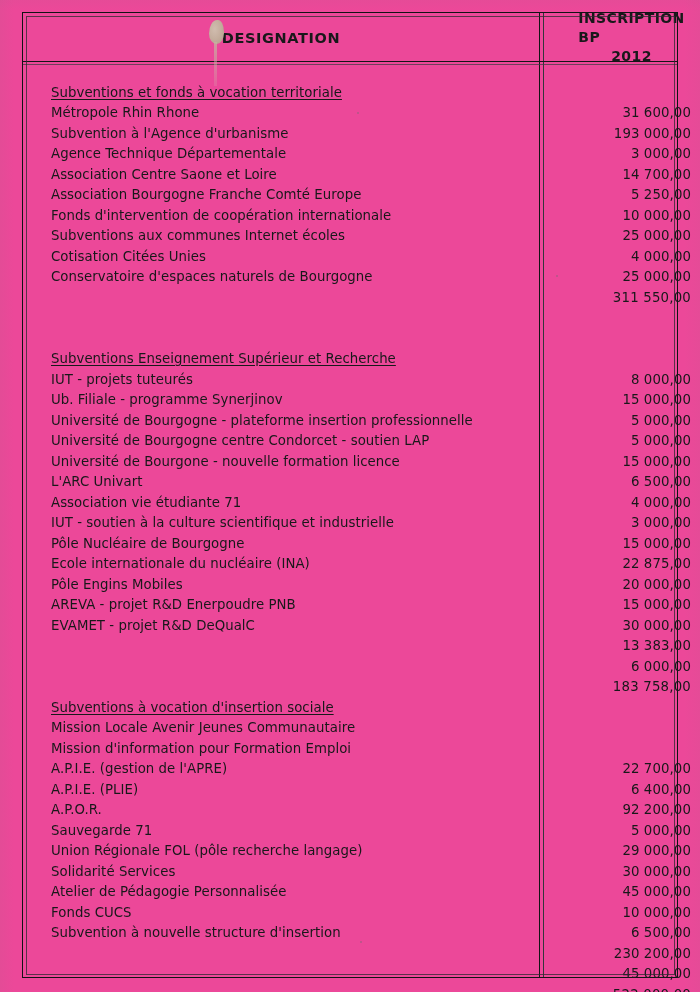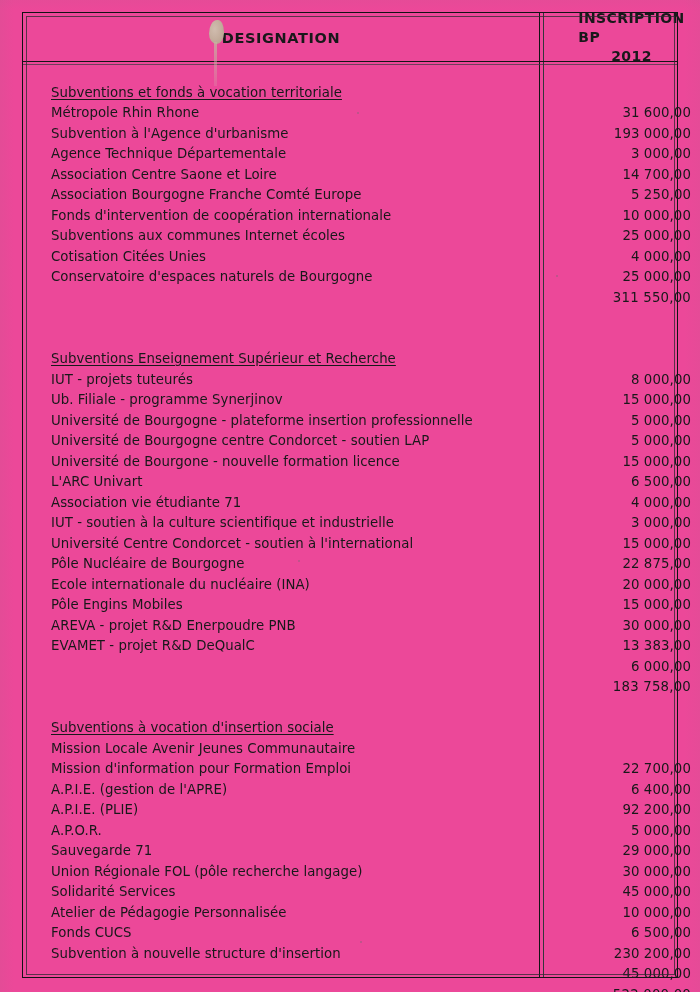--- a/index.html
+++ b/index.html
@@ -235,21 +235,20 @@
           <div class="row-label blank">&nbsp;</div>
           <div class="row-label section-title">Subventions Enseignement Supérieur et Recherche</div>
           <div class="row-label">IUT  - projets tuteurés</div>
           <div class="row-label">Ub. Filiale  -  programme Synerjinov</div>
           <div class="row-label">Université de Bourgogne  - plateforme insertion professionnelle</div>
           <div class="row-label">Université de Bourgogne centre Condorcet  -  soutien LAP</div>
           <div class="row-label">Université de Bourgone -  nouvelle formation licence</div>
           <div class="row-label">L'ARC   Univart</div>
           <div class="row-label">Association vie étudiante 71</div>
           <div class="row-label">IUT  - soutien à la culture scientifique et industrielle</div>
-          <div class="row-label">Université Centre Condorcet  - soutien à l'international</div>
           <div class="row-label">Pôle Nucléaire de Bourgogne</div>
           <div class="row-label">Ecole internationale du nucléaire (INA)</div>
           <div class="row-label">Pôle Engins Mobiles</div>
           <div class="row-label">AREVA  - projet R&amp;D Enerpoudre PNB</div>
           <div class="row-label">EVAMET - projet R&amp;D DeQualC</div>
           <div class="row-label blank">&nbsp;</div>
           <div class="row-label blank">&nbsp;</div>
           <div class="row-label blank">&nbsp;</div>
           <div class="row-label section-title">Subventions à vocation d'insertion sociale</div>
           <div class="row-label">Mission Locale Avenir Jeunes Communautaire</div>

